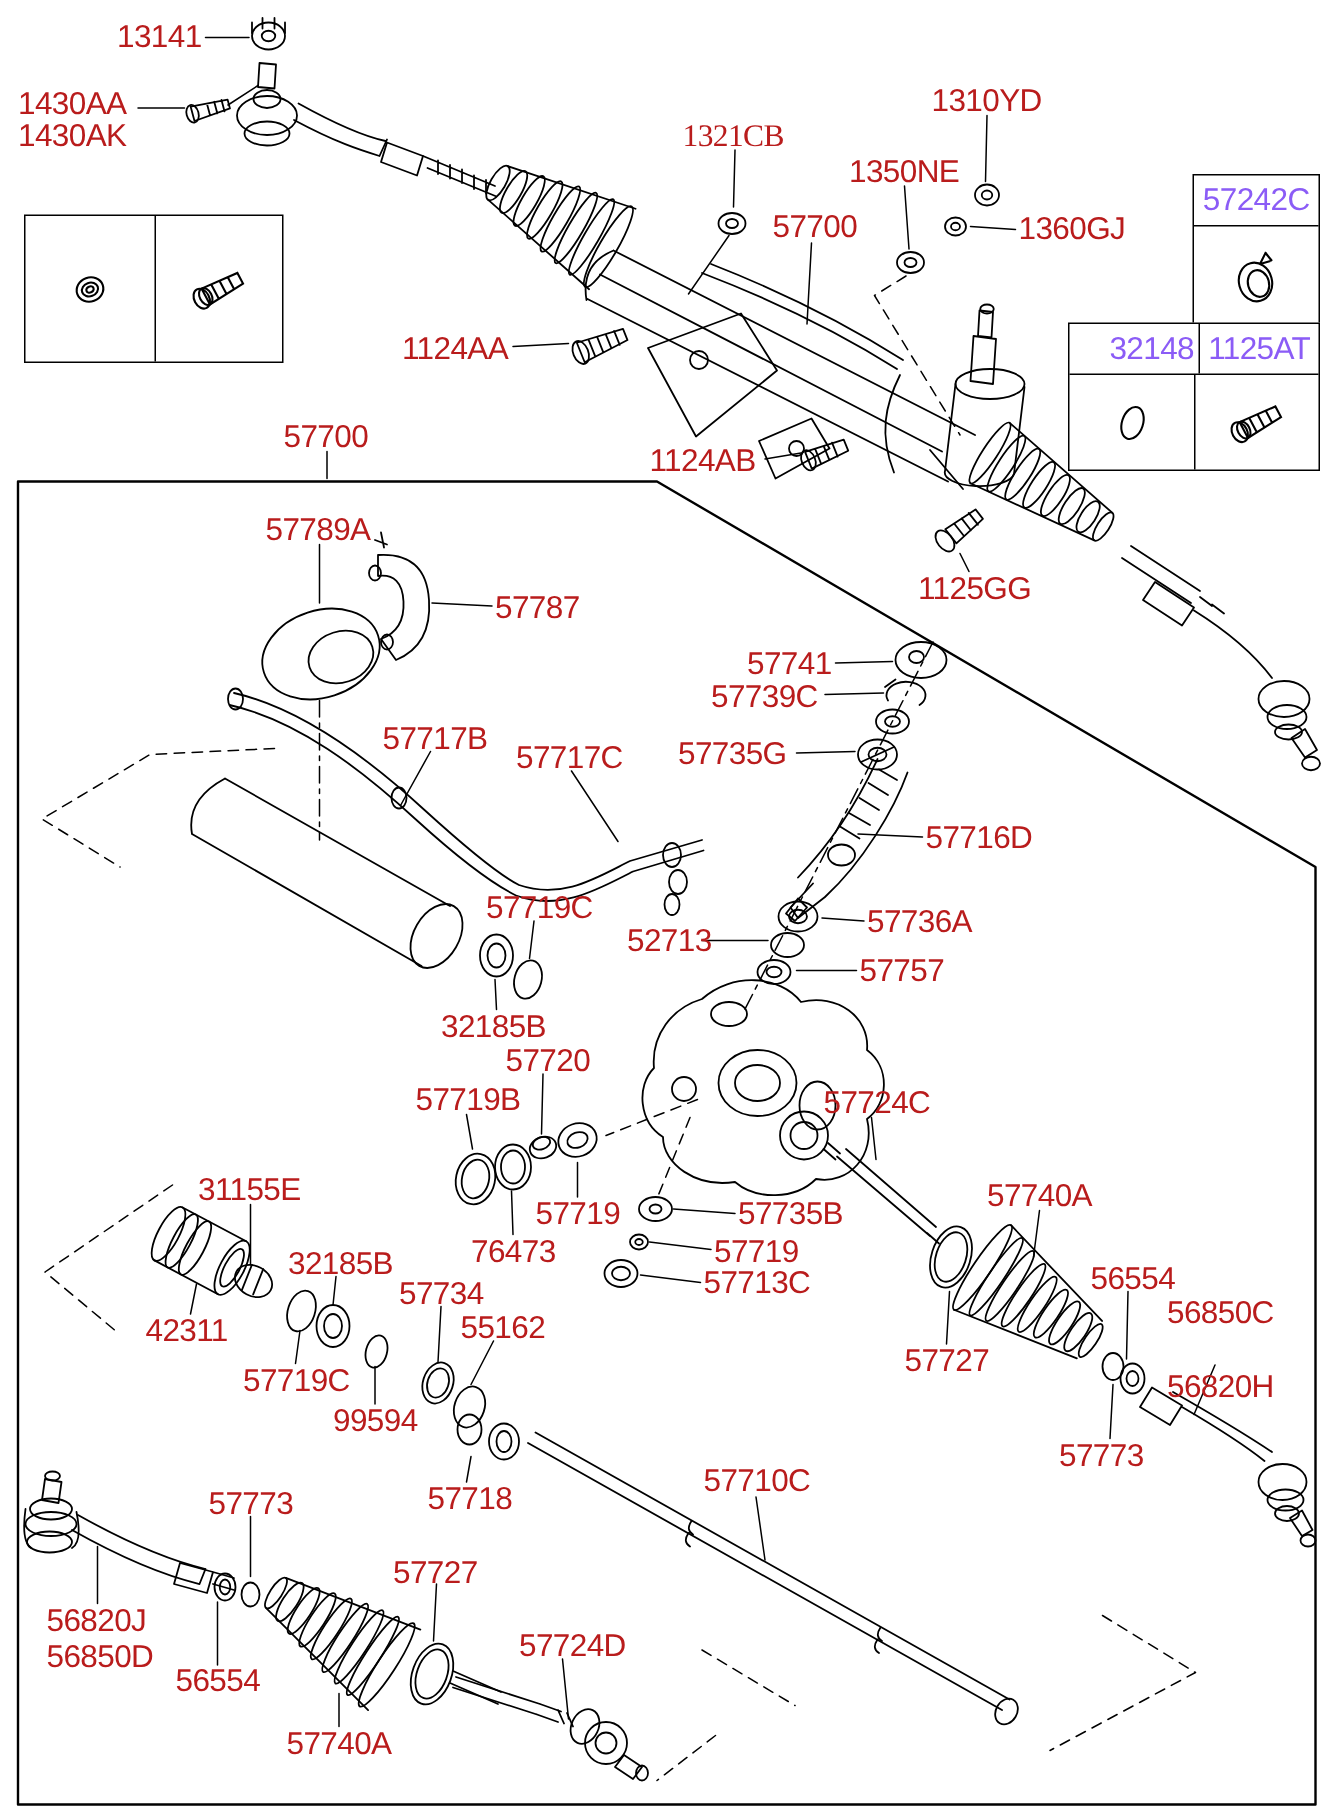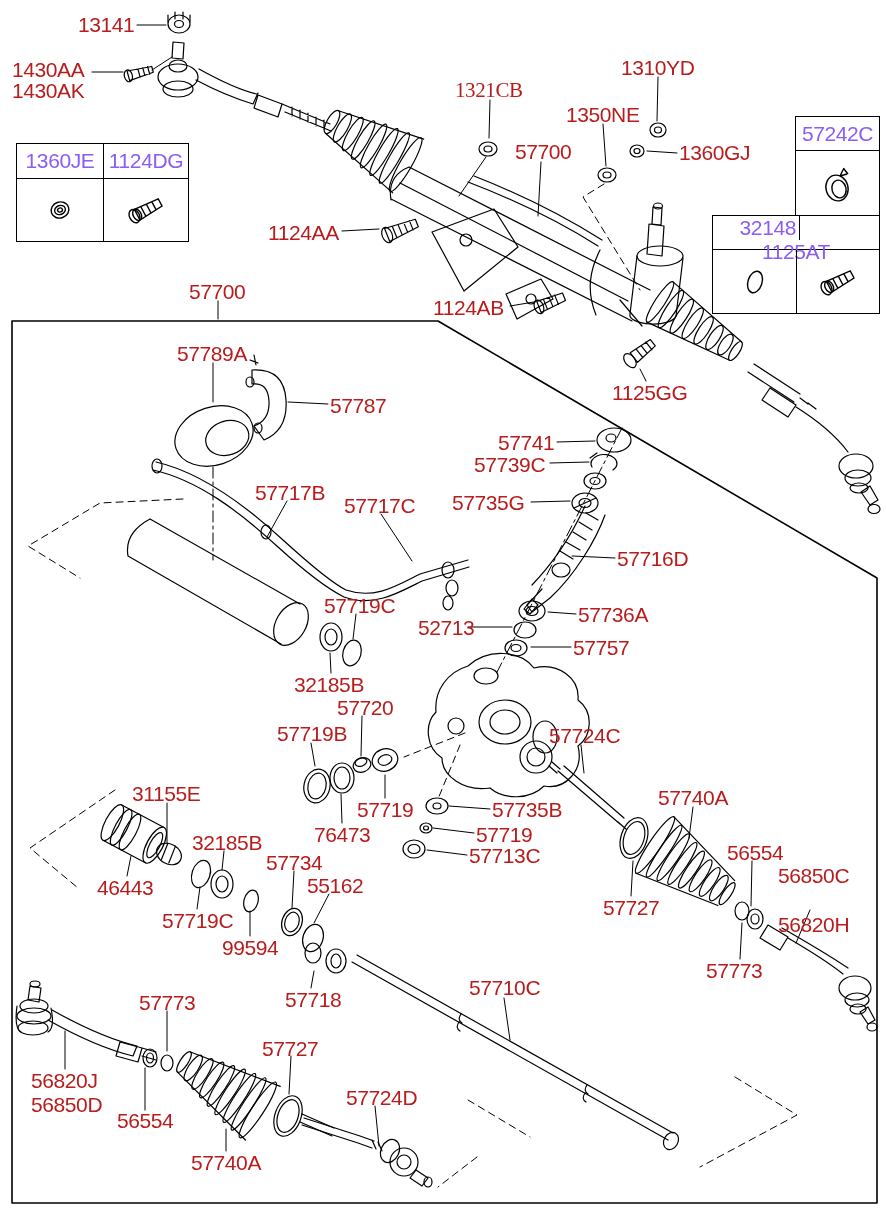--- a/index.html
+++ b/index.html
@@ -347,21 +347,21 @@
       <span class="plabel" style="left: 337px; top: 697px;">57720</span>
       <span class="plabel" style="left: 277px; top: 723px;">57719B</span>
       <span class="plabel" style="left: 357px; top: 799px;">57719</span>
       <span class="plabel" style="left: 492px; top: 799px;">57735B</span>
       <span class="plabel" style="left: 314px; top: 824px;">76473</span>
       <span class="plabel" style="left: 476px; top: 824px;">57719</span>
       <span class="plabel" style="left: 469px; top: 845px;">57713C</span>
       <span class="plabel" style="left: 266px; top: 852px;">57734</span>
       <span class="plabel" style="left: 307px; top: 875px;">55162</span>
       <span class="plabel" style="left: 132px; top: 783px;">31155E</span>
-      <span class="plabel" style="left: 97px; top: 877px;">46443</span>
+      <span class="plabel" style="left: 97px; top: 877px;">42311</span>
       <span class="plabel" style="left: 192px; top: 832px;">32185B</span>
       <span class="plabel" style="left: 162px; top: 910px;">57719C</span>
       <span class="plabel" style="left: 222px; top: 937px;">99594</span>
       <span class="plabel" style="left: 549px; top: 725px;">57724C</span>
       <span class="plabel" style="left: 658px; top: 787px;">57740A</span>
       <span class="plabel" style="left: 727px; top: 842px;">56554</span>
       <span class="plabel" style="left: 778px; top: 865px;">56850C</span>
       <span class="plabel" style="left: 778px; top: 890px; margin-top: 24px;">56820H</span>
       <span class="plabel" style="left: 603px; top: 897px;">57727</span>
       <span class="plabel" style="left: 706px; top: 960px;">57773</span>
@@ -370,24 +370,20 @@
       <span class="plabel" style="left: 31px; top: 1094px;">56850D</span>
       <span class="plabel" style="left: 117px; top: 1110px;">56554</span>
       <span class="plabel" style="left: 191px; top: 1152px;">57740A</span>
       <span class="plabel" style="left: 262px; top: 1038px;">57727</span>
       <span class="plabel" style="left: 285px; top: 989px;">57718</span>
       <span class="plabel" style="left: 469px; top: 977px;">57710C</span>
       <span class="plabel" style="left: 346px; top: 1087px;">57724D</span>
     </div>
 
 <div class="ptable" style="left:16px;top:143px;width:171px;height:97px;">
-  <div class="trow thead" style="height:34px;">
-    <div class="tcell" style="width:86px;">1360JE</div>
-    <div class="tcell" style="flex:1;">1124DG</div>
-  </div>
   <div class="trow" style="flex:1;">
     <div class="tcell ticon" style="width:86px;">
       <svg width="30" height="30" viewBox="0 0 30 30" fill="none" stroke="#000" stroke-width="1.4">
         <ellipse cx="15" cy="15" rx="9" ry="8" transform="rotate(-20 15 15)"></ellipse>
         <ellipse cx="15" cy="15" rx="5.5" ry="4.5" transform="rotate(-20 15 15)"></ellipse>
         <ellipse cx="15" cy="15" rx="2.5" ry="2" transform="rotate(-20 15 15)"></ellipse>
       </svg>
     </div>
     <div class="tcell ticon" style="flex:1;">
       <svg width="44" height="34" viewBox="0 0 44 34" fill="none" stroke="#000" stroke-width="1.4">
@@ -410,21 +406,21 @@
       <svg width="40" height="46" viewBox="0 0 40 46" fill="none" stroke="#000" stroke-width="1.4">
         <ellipse cx="19" cy="27" rx="11" ry="13" transform="rotate(-15 19 27)"></ellipse>
         <ellipse cx="21" cy="28" rx="7" ry="9" transform="rotate(-15 21 28)"></ellipse>
         <path d="M22,15 l4,-8 M26,8 l4,5 M22,15 l7,-2"></path>
       </svg>
     </div>
   </div>
 </div>
 
 <div class="ptable" style="left:712px;top:215px;width:166px;height:97px;">
-  <div class="trow thead" style="height:33px;flex-direction:column;">
+  <div class="trow thead" style="height:33px;">
     <div class="tcell" style="width:83px;justify-content:flex-end;padding-right:3px;">32148</div>
     <div class="tcell" style="flex:1;">1125AT</div>
   </div>
   <div class="trow" style="flex:1;">
     <div class="tcell ticon" style="width:83px;">
       <svg width="26" height="30" viewBox="0 0 26 30" fill="none" stroke="#000" stroke-width="1.4">
         <ellipse cx="13" cy="15" rx="7" ry="11" transform="rotate(18 13 15)"></ellipse>
       </svg>
     </div>
     <div class="tcell ticon" style="flex:1;">

